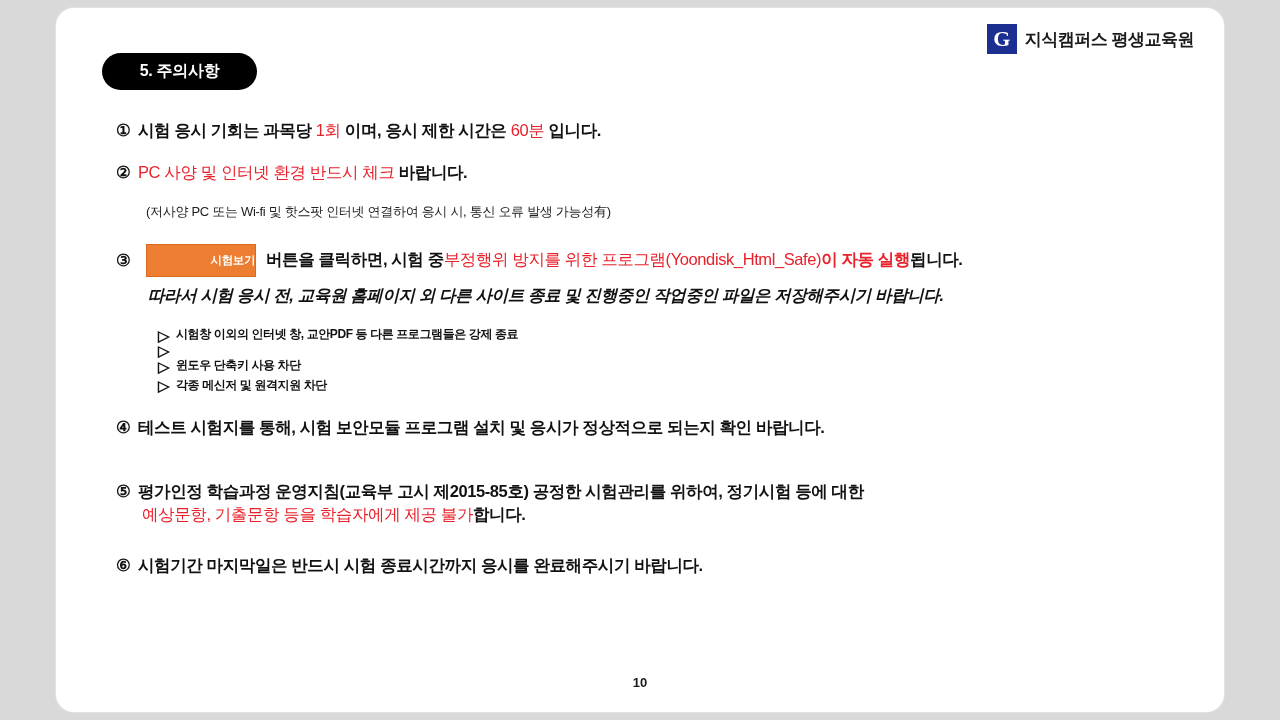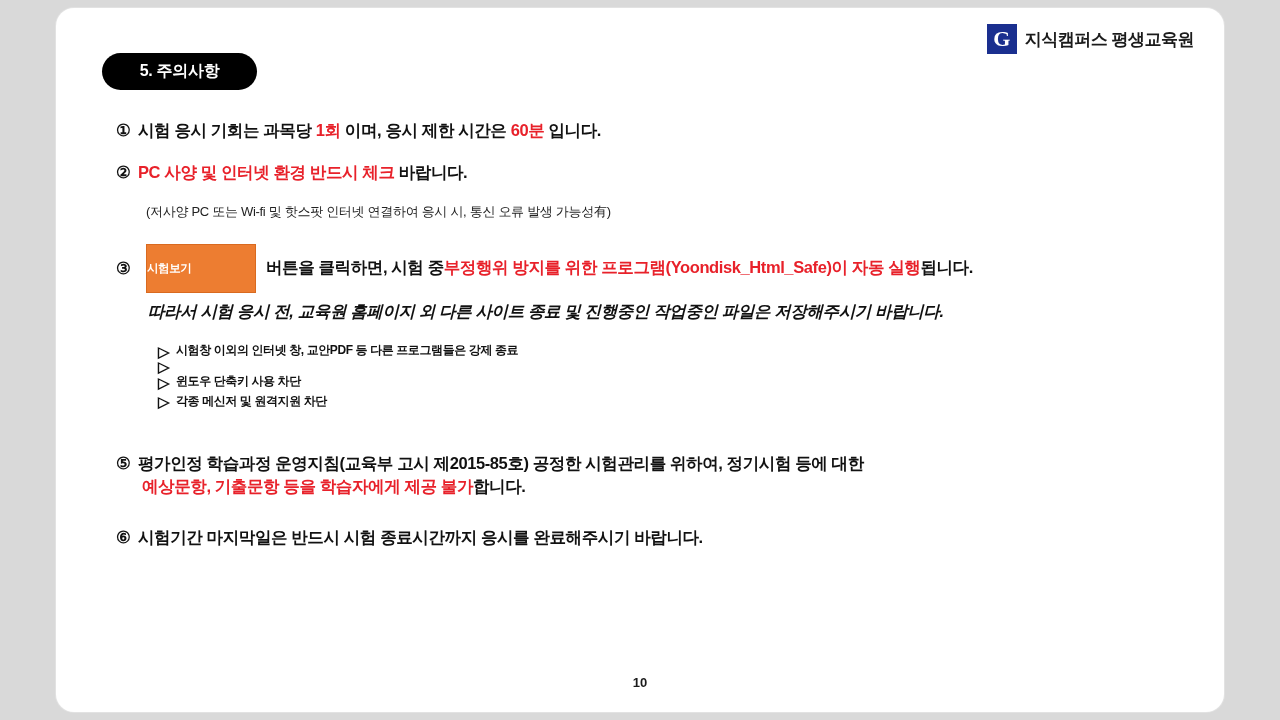--- a/index.html
+++ b/index.html
@@ -82,21 +82,21 @@
     line-height: 1.45;
   }
   .item {
     margin-bottom: 20px;
   }
   .num {
     display: inline-block;
     width: 22px;
   }
   .bold { font-weight: bold; }
-  .red { color: #e8212a; font-weight: bold; }
+  .red { color: #e8212a; font-weight: normal; }
   .red-plain { color: #e8212a; }
   .small {
     font-size: 13px;
     font-weight: normal;
     color: #222222;
     letter-spacing: -0.3px;
   }
   .indent-sub {
     margin-left: 30px;
     margin-top: 19px;
@@ -109,23 +109,23 @@
   .row3 {
     display: flex;
     align-items: center;
   }
   .btn-exam {
     display: inline-block;
     background: #ed7d31;
     color: #ffffff;
     font-size: 11.5px;
     font-weight: bold;
-    padding: 16px 0;
+    padding: 8px 0;
     width: 108px;
-    text-align: left;
+    text-align: right;
     margin: 0 10px 0 8px;
     border: 1px solid #d96a20;
   }
   .item3-line2 {
     margin-left: 32px;
     margin-top: 8px;
     font-weight: bold;
     font-style: italic;
   }
   
@@ -225,20 +225,23 @@
       <div class="bullet-row">
           <span class="tri"></span>
           <span>윈도우 단축키 사용 차단</span>
         </div>
       <div class="bullet-row">
           <span class="tri"></span>
           <span>각종 메신저 및 원격지원 차단</span>
         </div>
     </div>
 
+    <div class="item">
+      <span class="num bold">④</span><span class="bold">테스트 시험지를 통해, 시험 보안모듈 프로그램 설치 및 응시가 정상적으로 되는지 확인 바랍니다.</span>
+    </div>
 
     <div class="item gap-top-big">
       <span class="num bold">⑤</span><span class="bold">평가인정 학습과정 운영지침(교육부 고시 제2015-85호) 공정한 시험관리를 위하여, 정기시험 등에 대한</span>
       <span class="line sub-red"><span class="red">예상문항, 기출문항 등을 학습자에게 제공 불가</span><span class="bold">합니다.</span></span>
     </div>
 
     <div class="item gap-top">
       <span class="num bold">⑥</span><span class="bold">시험기간 마지막일은 반드시 시험 종료시간까지 응시를 완료해주시기 바랍니다.</span>
     </div>
 

